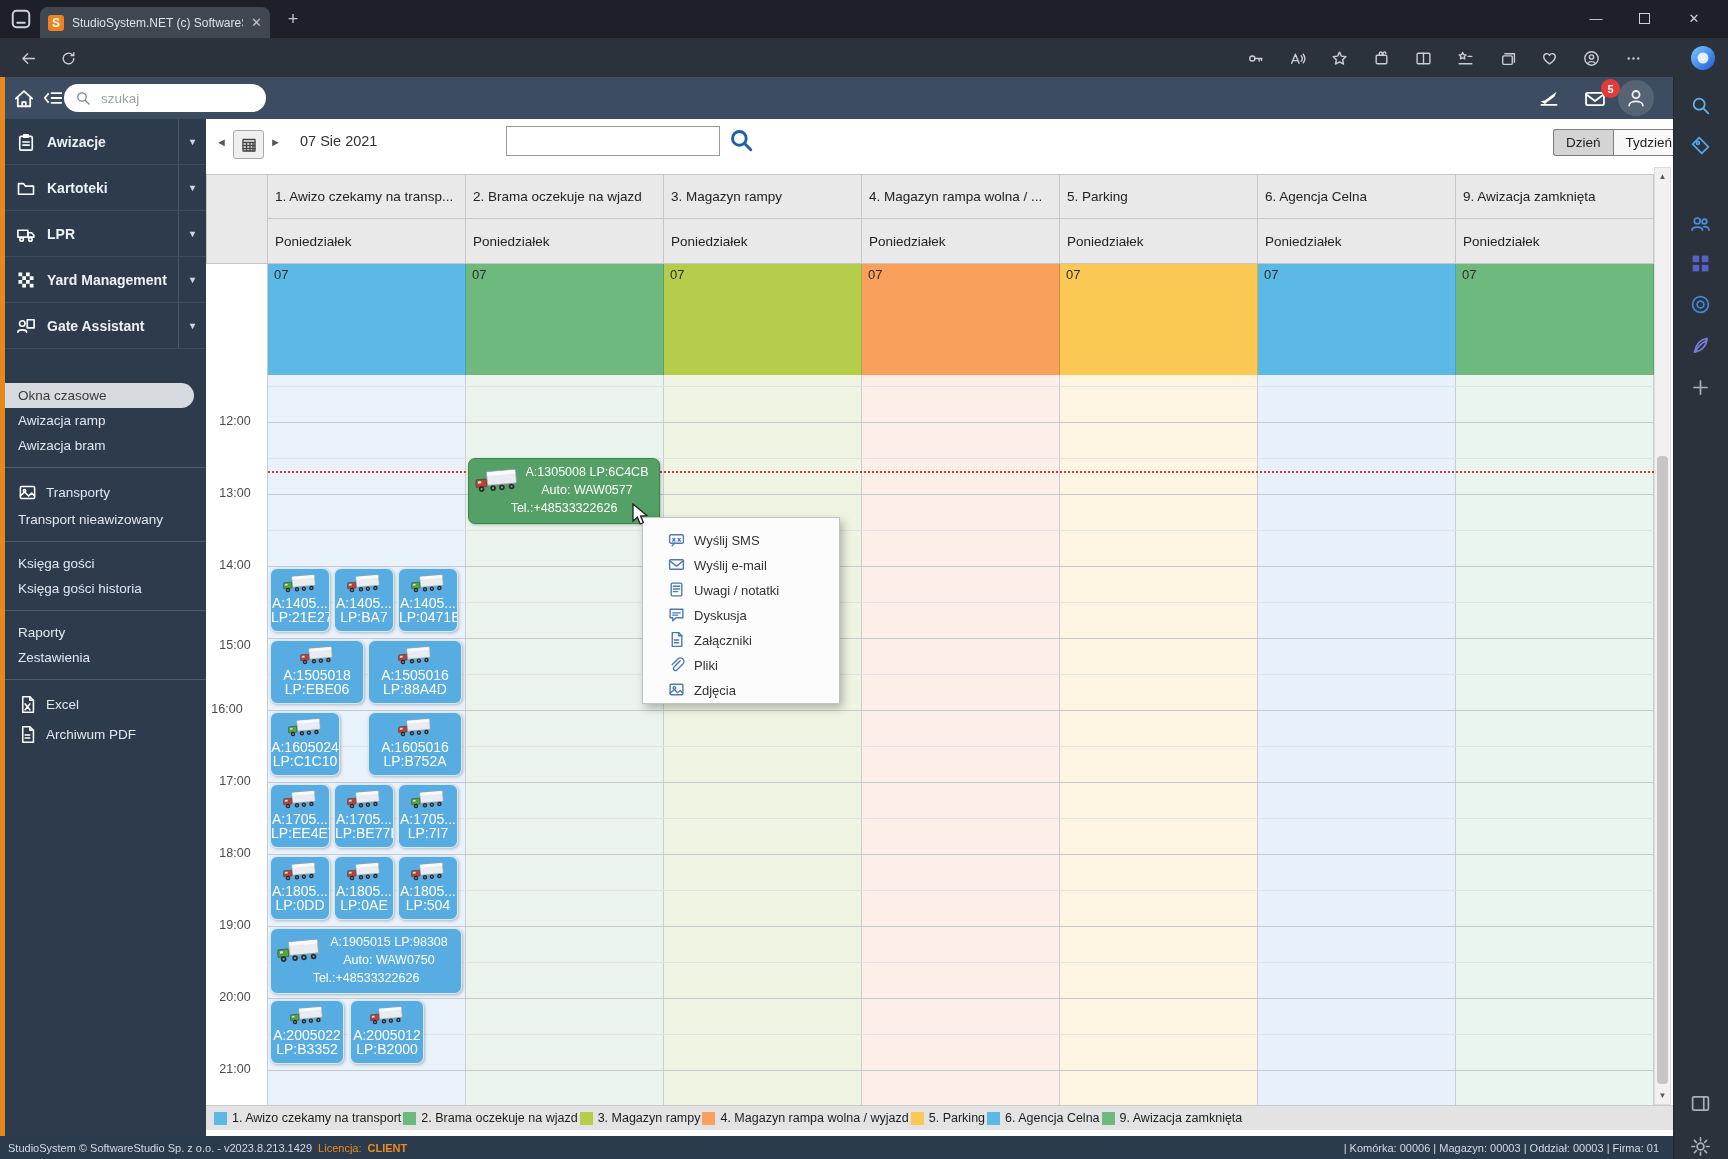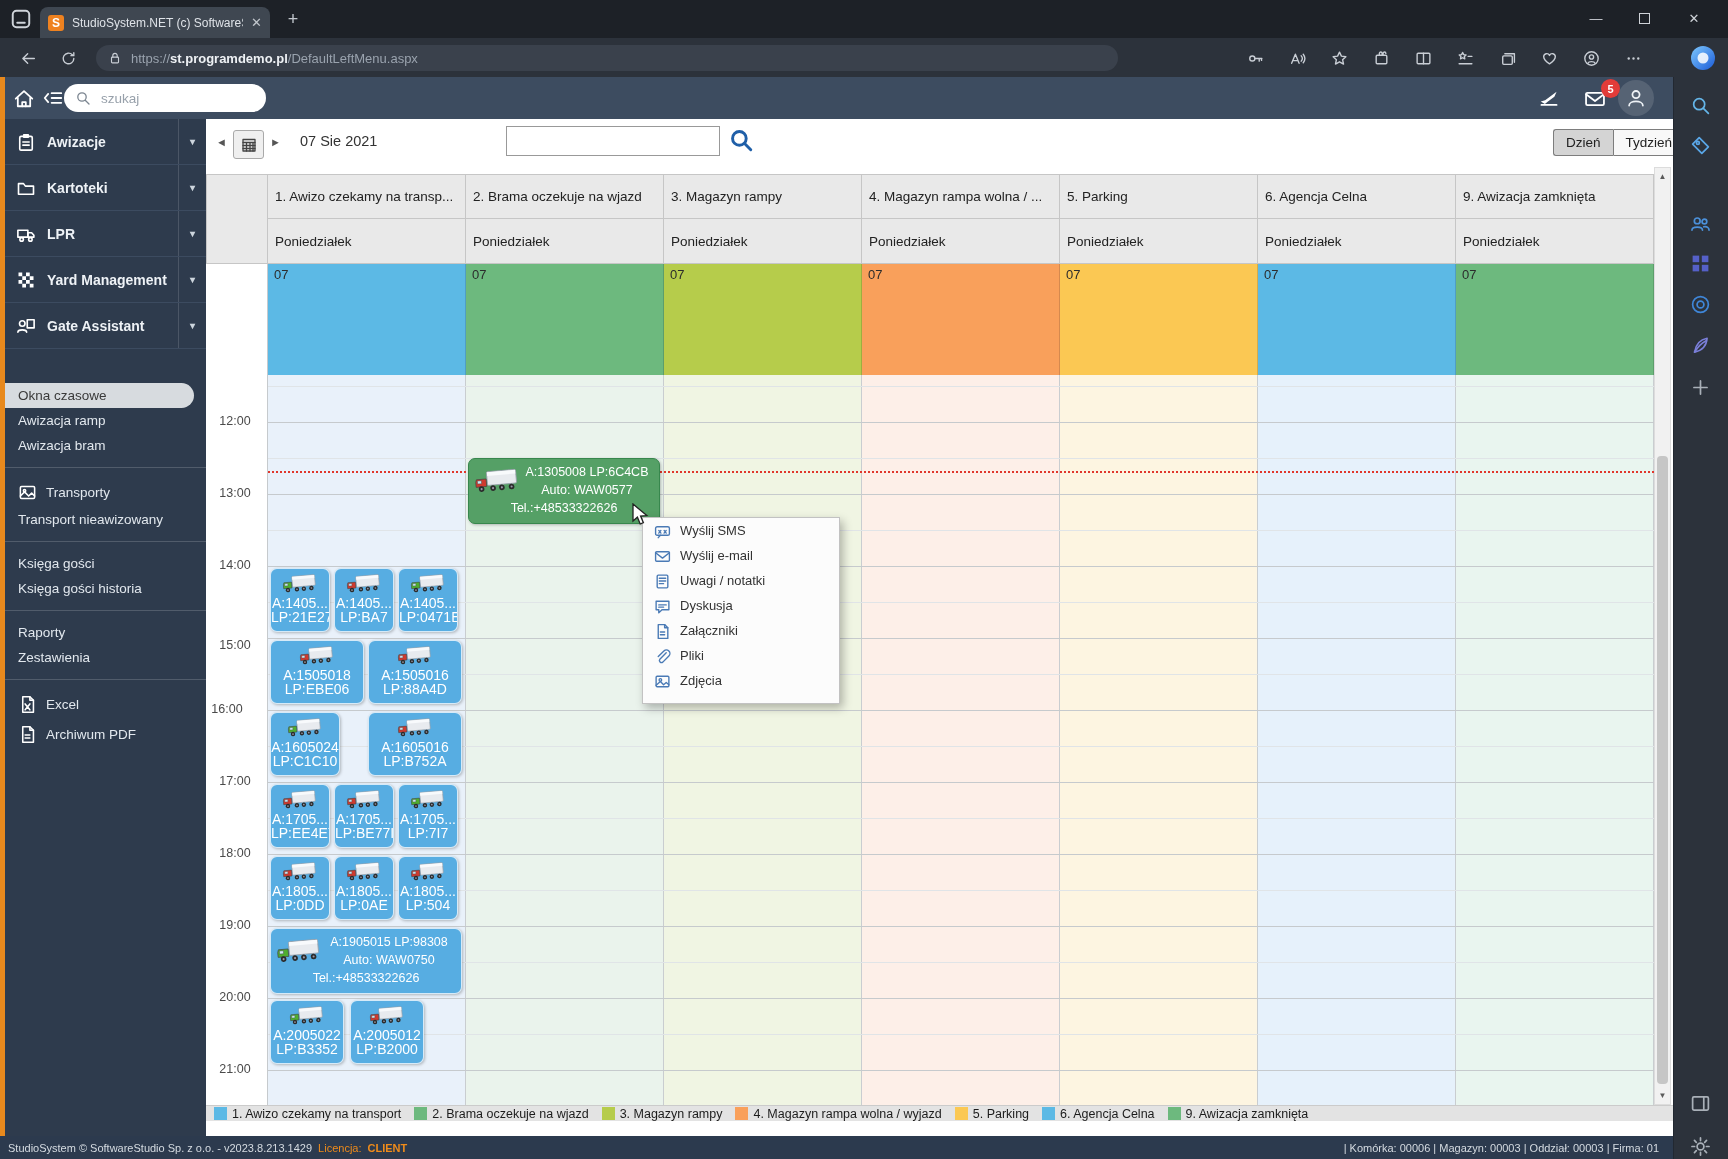--- a/index.html
+++ b/index.html
@@ -80,26 +80,26 @@
   .ev .tr svg{width:36px;height:25px;margin:3px auto 0}
   .eid,.elp{font-size:14px;line-height:13.5px;white-space:nowrap}
   .evw{position:absolute;background:#57ade2;border:1px solid rgba(255,255,255,.75);border-radius:7px;color:#fff;z-index:4;box-sizing:border-box;padding:4px 2px 0;text-align:center;overflow:hidden;box-shadow:1px 1px 3px rgba(0,0,0,.25)}
   .evw .trw{position:absolute;left:5px;top:7px}
   .evw .trw svg{width:46px;height:32px}
   .wl{font-size:12.5px;line-height:18px;white-space:nowrap}
   .wl.ind{padding-left:46px}
   .gate{border-color:#37874d}
   
   .ctx{position:absolute;left:642px;top:517px;width:196px;background:#fcfcfc;border:1px solid #c2c2c2;box-shadow:3px 4px 9px rgba(0,0,0,.28);z-index:50;padding:5px 0}
-  .mi{height:25px;display:flex;align-items:flex-start;gap:9px;padding-left:11px;font-size:13px;color:#333}
+  .mi{height:25px;display:flex;align-items:flex-end;gap:9px;padding-left:25px;font-size:13px;color:#333}
   .mi .ico{width:17px;height:17px;color:#4a7ab5;flex:none}
   .mi .ico svg{width:17px;height:17px}
   .cursor{position:absolute;left:630px;top:503px;z-index:60}
   
-  .legend{position:absolute;left:206px;top:1105px;width:1467px;height:16px;background:#e3e3e3;border-top:1px solid #cbcbcb;display:flex;align-items:center;padding-left:8px;gap:13px;box-sizing:border-box;z-index:5}
+  .legend{position:absolute;left:206px;top:1105px;width:1467px;height:25px;background:#e3e3e3;border-top:1px solid #cbcbcb;display:flex;align-items:center;padding-left:8px;gap:2px;box-sizing:border-box;z-index:5}
   .li{display:flex;align-items:center;gap:5px;font-size:12.5px;color:#1c1c1c;white-space:nowrap}
   .lsq{width:13px;height:13px;display:inline-block;flex:none}
   .footer{position:absolute;left:0;top:1136px;width:1673px;height:23px;background:#2c3a4e;color:#d5dbe1;font-size:11px;display:flex;align-items:center;padding:0 14px 0 8px;box-sizing:border-box;gap:6px;z-index:8}
   .lic{color:#ef8b1a}
   .licv{color:#ef8b1a;font-weight:bold}
   .fright{margin-left:auto;white-space:nowrap}
   
   .strip{position:absolute;left:1673px;top:77px;width:55px;height:1082px;background:#2c323b;border-left:1px solid #222831;z-index:6}
   .sic{position:absolute;left:1687px;width:27px;height:27px;display:flex;align-items:center;justify-content:center;z-index:9}
   .sic svg{width:21px;height:21px}
@@ -137,29 +137,20 @@
   <div class="navic" style="left:16px">
       <svg viewBox="0 0 16 16" fill="none" stroke="currentColor" stroke-width="1.3" stroke-linecap="round" stroke-linejoin="round">
         <path d="M13.5 8H3M7.2 3.5L2.7 8l4.5 4.5"></path>
       </svg>
     </div>
   <div class="navic" style="left:56px">
       <svg viewBox="0 0 16 16" fill="none" stroke="currentColor" stroke-width="1.3" stroke-linecap="round" stroke-linejoin="round">
         <path d="M13 8a5 5 0 1 1-1.4-3.5M13 2.6V5.3h-2.7"></path>
       </svg>
     </div>
-  <div class="urlpill">
-    <span class="lockic">
-        <svg viewBox="0 0 16 16" fill="none" stroke="currentColor" stroke-width="1.3" stroke-linecap="round" stroke-linejoin="round">
-          <rect x="4" y="7" width="8" height="6.5" rx="1"></rect>
-          <path d="M5.5 7V5.2a2.5 2.5 0 0 1 5 0V7"></path>
-        </svg>
-      </span>
-    <span class="url"><span>https://</span><b>st.programdemo.pl</b><span>/DefaultLeftMenu.aspx</span></span>
-  </div>
   <div id="addr-icons">
       <div class="aicon" style="left:1242px">
         <svg viewBox="0 0 16 16" fill="none" stroke="currentColor" stroke-width="1.3" stroke-linecap="round" stroke-linejoin="round">
           <circle cx="5" cy="8" r="2.4"></circle>
           <path d="M7.4 8H14M11.5 8v2.5M13.7 8v1.8"></path>
         </svg>
       </div>
       <div class="aicon" style="left:1284px">
         <svg viewBox="0 0 16 16" fill="none" stroke="currentColor" stroke-width="1.3" stroke-linecap="round" stroke-linejoin="round">
           <path d="M2.5 12.5L6 4l3.5 8.5M3.6 10h4.8"></path>

